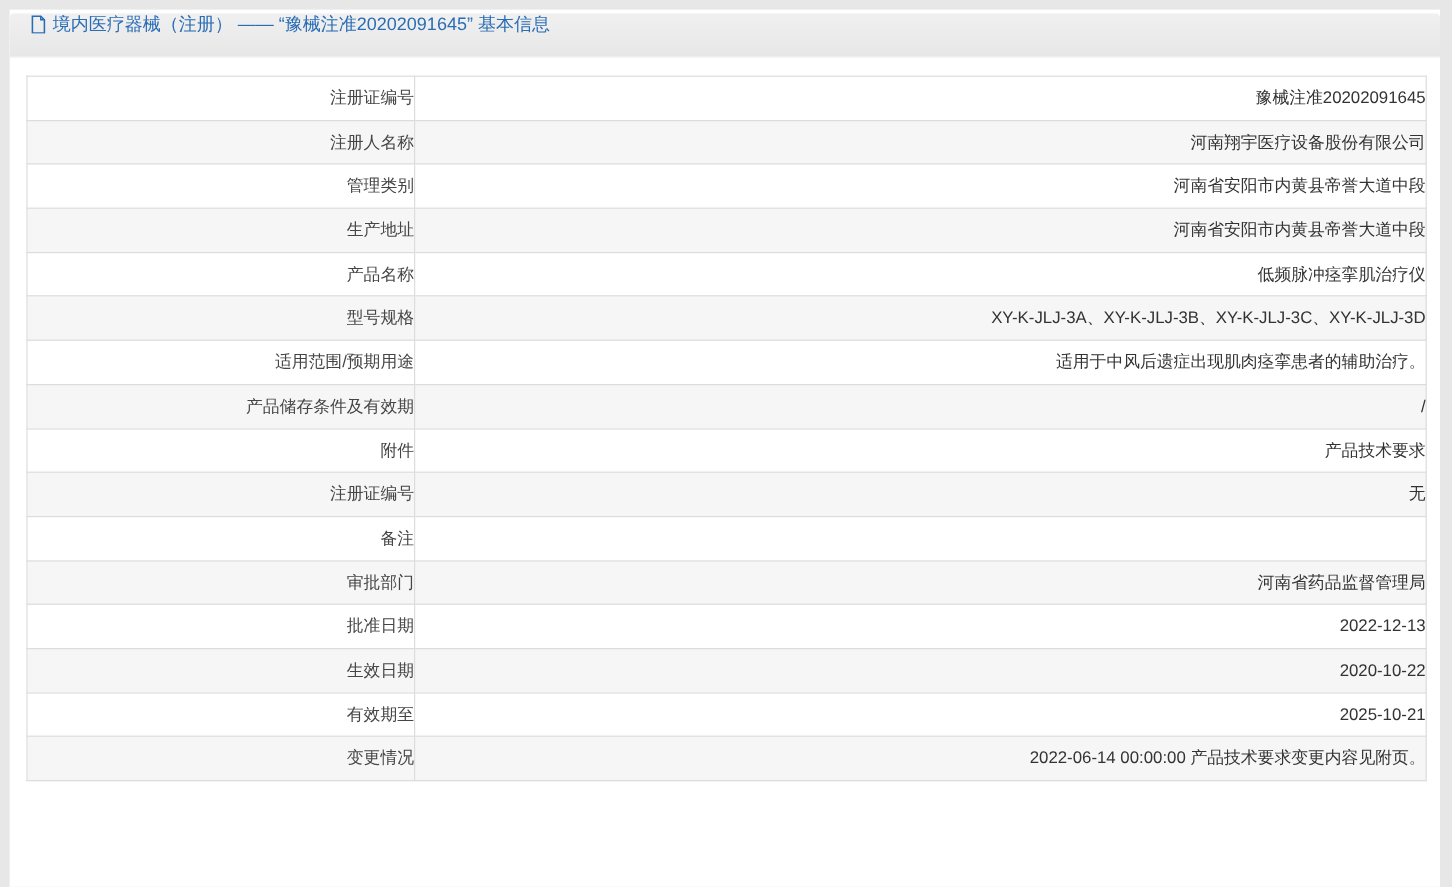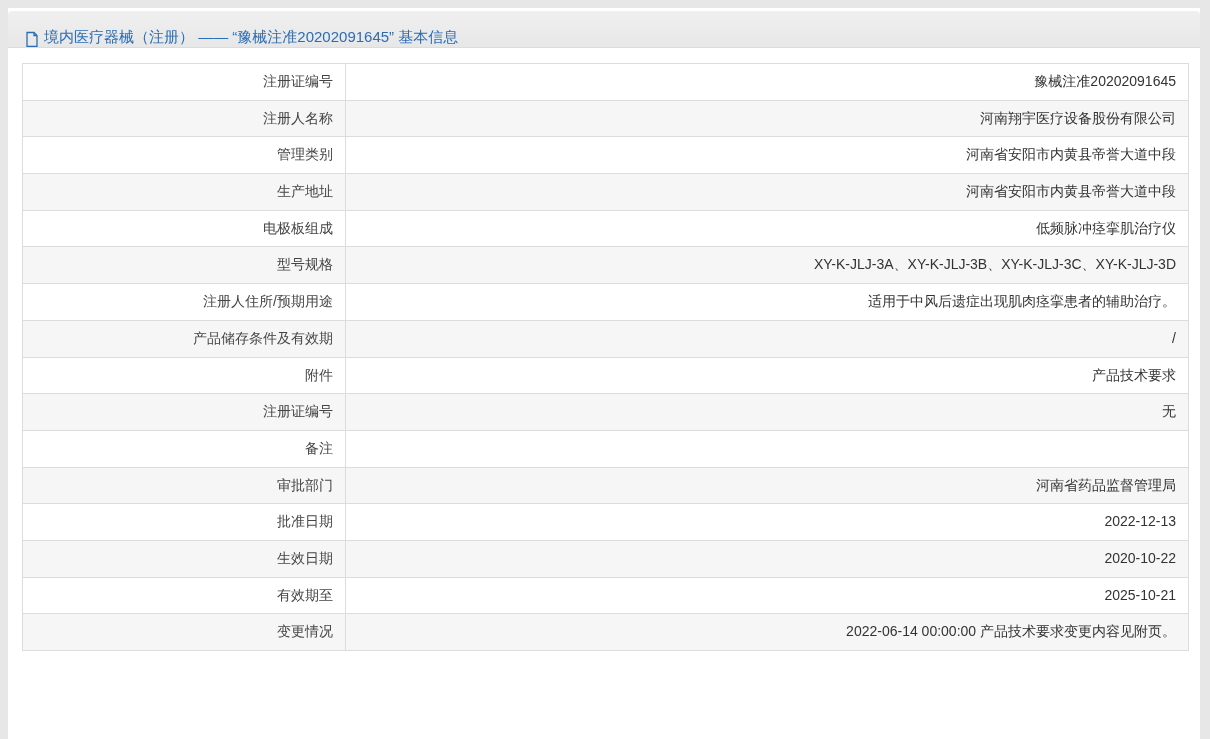--- a/index.html
+++ b/index.html
@@ -16,39 +16,39 @@
     width: 1192px; height: 731px;
     background: #ffffff;
     padding-top: 3px;
   }
   .title-bar {
     height: 37px;
     background: linear-gradient(#f0f0f0, #e7e7e7);
     border-radius: 4px 4px 0 0;
     border-bottom: 1px solid #dcdcdc;
     display: flex;
-    align-items: flex-end;
+    align-items: flex-start;
     padding: 0 16px;
     color: #2a6db5;
     font-size: 15px;
   }
   .title-bar .doc-ic { display: inline-flex; margin-right: 5px; margin-top: 1px; }
   .tbl-wrap { padding: 15px 11px 6px 14px; }
   table.info {
     width: 100%;
     border-collapse: collapse;
     font-size: 14px;
     color: #333333;
     table-layout: fixed;
   }
   table.info tr { height: 34px; }
   table.info tr:nth-child(even) { background: #f6f6f6; }
   table.info th, table.info td {
     border: 1px solid #dcdcdc;
-    padding: 7px 12px;
+    padding: 7px 0;
     vertical-align: middle;
     line-height: 1.55;
   }
   table.info th {
     width: 323px;
     text-align: right;
     font-weight: normal;
     color: #454545;
     white-space: nowrap;
   }
@@ -80,29 +80,29 @@
           </tr>
           <tr>
             <th><span>管理类别</span></th>
             <td><span>河南省安阳市内黄县帝誉大道中段</span></td>
           </tr>
           <tr>
             <th><span>生产地址</span></th>
             <td><span>河南省安阳市内黄县帝誉大道中段</span></td>
           </tr>
           <tr>
-            <th><span>电极板组成</span></th>
+            <th><span>产品名称</span></th>
             <td><span>低频脉冲痉挛肌治疗仪</span></td>
           </tr>
           <tr>
             <th><span>型号规格</span></th>
             <td><span>XY-K-JLJ-3A、XY-K-JLJ-3B、XY-K-JLJ-3C、XY-K-JLJ-3D</span></td>
           </tr>
           <tr>
-            <th><span>注册人住所/预期用途</span></th>
+            <th><span>适用范围/预期用途</span></th>
             <td><span>适用于中风后遗症出现肌肉痉挛患者的辅助治疗。</span></td>
           </tr>
           <tr>
             <th><span>产品储存条件及有效期</span></th>
             <td><span>/</span></td>
           </tr>
           <tr>
             <th><span>附件</span></th>
             <td><span>产品技术要求</span></td>
           </tr>

